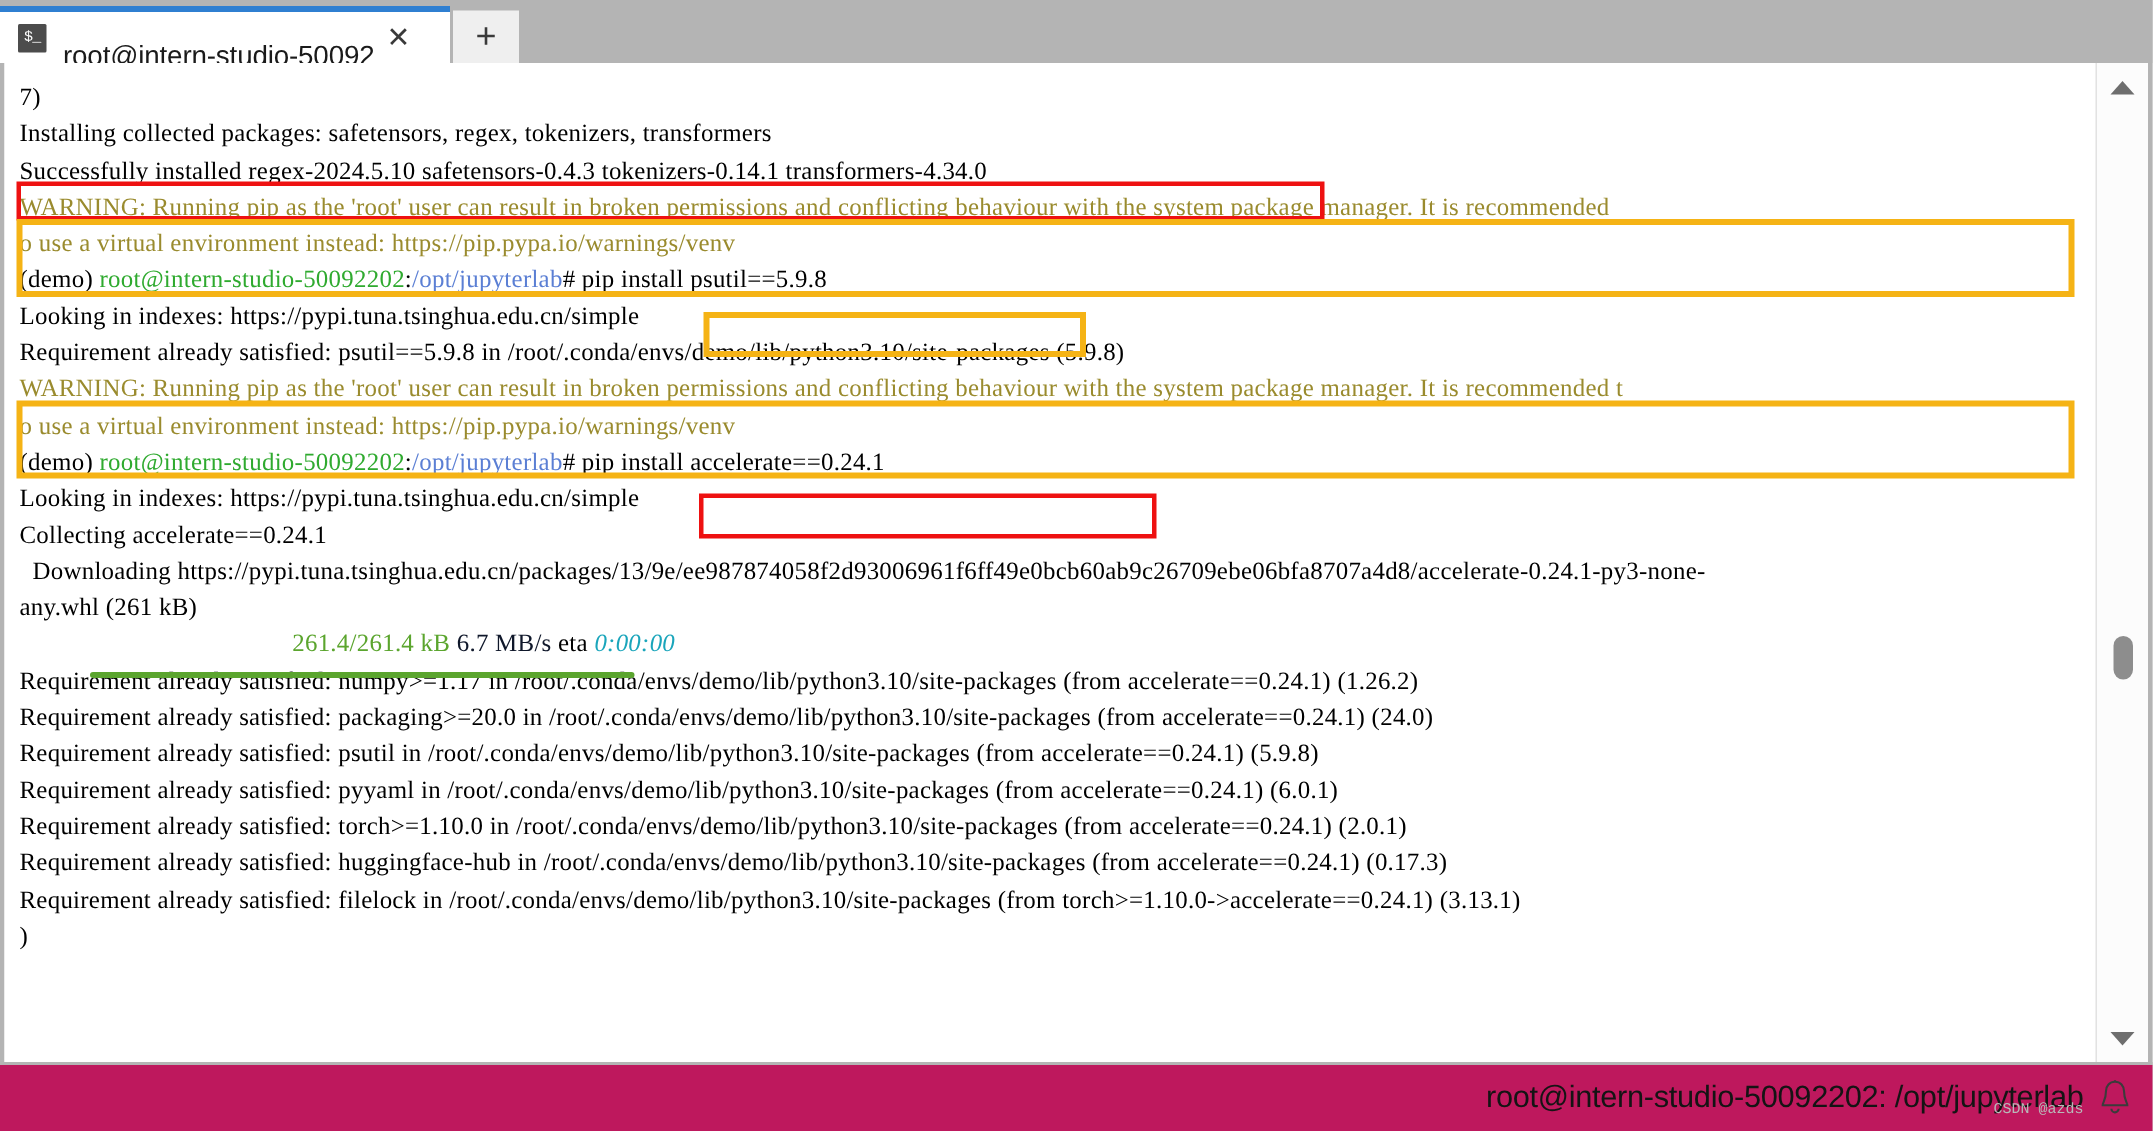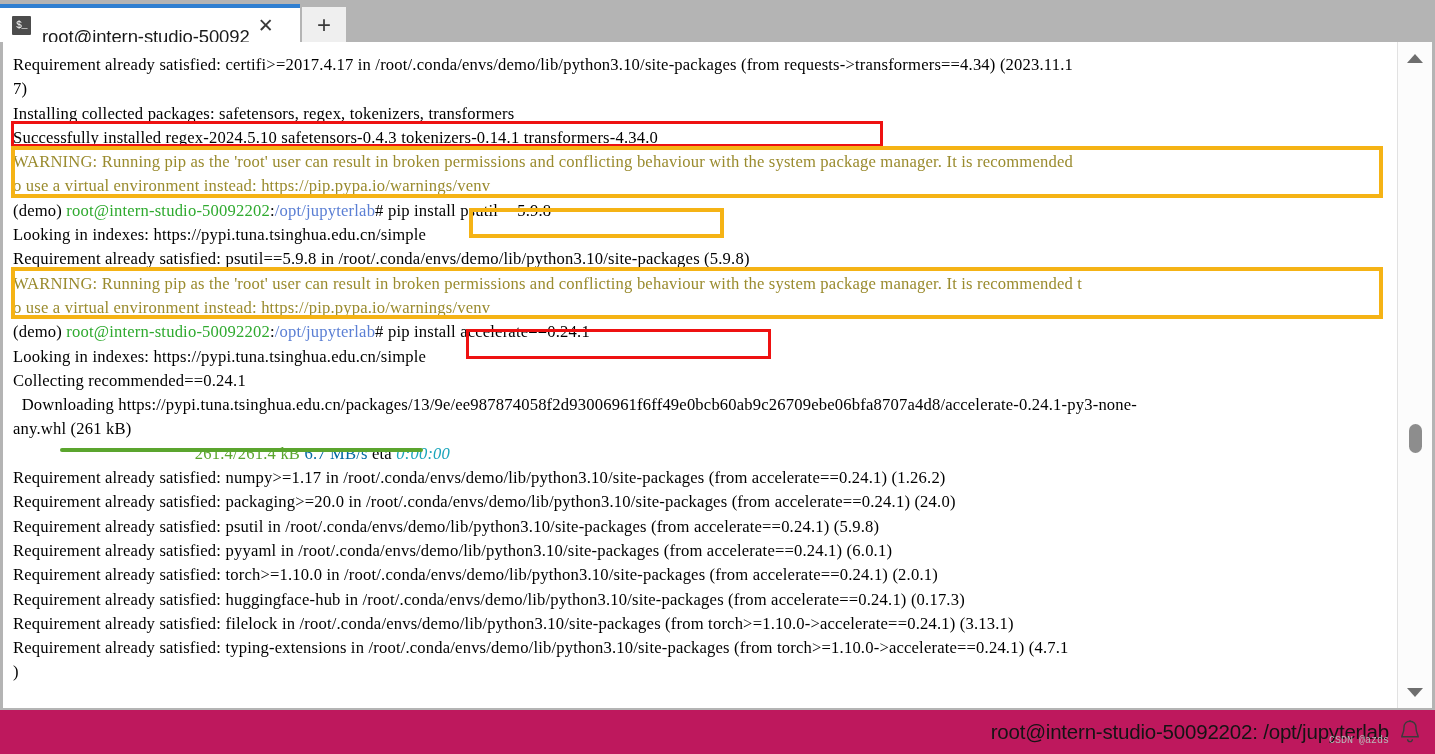--- a/index.html
+++ b/index.html
@@ -116,21 +116,21 @@
     line-height: 24.3px;
     color: #000000;
     white-space: pre;
     letter-spacing: 0.18px;
     height: 24.3px;
     position: relative;
   }
   .c-green { color: #2faa2f; }
   .c-blue  { color: #5b7fd4; text-align: right; }
   .c-warn  { color: #9a8b2e; }
-  .c-red   { color: #0369a1; }
+  .c-red   { color: #0f172a; }
   .c-cyan  { color: #1aa5bb; font-style: italic; }
   .c-prog  { color: #5ba52e; }
 
   
   .hl {
     position: absolute;
     box-sizing: border-box;
     pointer-events: none;
     z-index: 5;
   }
@@ -224,45 +224,43 @@
     <div class="tab">
       <span class="tab-icon">$_</span>
       <span class="tab-title">root@intern-studio-50092</span>
       <span class="tab-close">✕</span>
     </div>
     <div class="tab-new">+</div>
   </div>
 
   <div class="term-wrap">
     <div class="term" id="term-output">
-        <div class="line"><span>Requirement already satisfied: certifi&gt;=2017.4.17 in /root/.conda/envs/demo/lib/python3.10/site-packages (from requests-&gt;transformers==4.34) (2023.11.1</span></div>
         <div class="line"><span>7)</span></div>
         <div class="line"><span>Installing collected packages: safetensors, regex, tokenizers, transformers</span></div>
         <div class="line"><span>Successfully installed regex-2024.5.10 safetensors-0.4.3 tokenizers-0.14.1 transformers-4.34.0</span></div>
         <div class="line"><span class="c-warn">WARNING: Running pip as the 'root' user can result in broken permissions and conflicting behaviour with the system package manager. It is recommended</span></div>
         <div class="line"><span class="c-warn">o use a virtual environment instead: https://pip.pypa.io/warnings/venv</span></div>
         <div class="line"><span>(demo) </span><span class="c-green">root@intern-studio-50092202</span><span>:</span><span class="c-blue">/opt/jupyterlab</span><span># pip install psutil==5.9.8</span></div>
         <div class="line"><span>Looking in indexes: https://pypi.tuna.tsinghua.edu.cn/simple</span></div>
         <div class="line"><span>Requirement already satisfied: psutil==5.9.8 in /root/.conda/envs/demo/lib/python3.10/site-packages (5.9.8)</span></div>
         <div class="line"><span class="c-warn">WARNING: Running pip as the 'root' user can result in broken permissions and conflicting behaviour with the system package manager. It is recommended t</span></div>
         <div class="line"><span class="c-warn">o use a virtual environment instead: https://pip.pypa.io/warnings/venv</span></div>
         <div class="line"><span>(demo) </span><span class="c-green">root@intern-studio-50092202</span><span>:</span><span class="c-blue">/opt/jupyterlab</span><span># pip install accelerate==0.24.1</span></div>
         <div class="line"><span>Looking in indexes: https://pypi.tuna.tsinghua.edu.cn/simple</span></div>
-        <div class="line"><span>Collecting recommended==0.24.1</span></div>
+        <div class="line"><span>Collecting accelerate==0.24.1</span></div>
         <div class="line"><span>  Downloading https://pypi.tuna.tsinghua.edu.cn/packages/13/9e/ee987874058f2d93006961f6ff49e0bcb60ab9c26709ebe06bfa8707a4d8/accelerate-0.24.1-py3-none-</span></div>
         <div class="line"><span>any.whl (261 kB)</span></div>
         <div class="line"><span>                                          </span><span class="c-prog">261.4/261.4 kB</span><span> </span><span class="c-red">6.7 MB/s</span><span> eta </span><span class="c-cyan">0:00:00</span></div>
         <div class="line"><span>Requirement already satisfied: numpy&gt;=1.17 in /root/.conda/envs/demo/lib/python3.10/site-packages (from accelerate==0.24.1) (1.26.2)</span></div>
         <div class="line"><span>Requirement already satisfied: packaging&gt;=20.0 in /root/.conda/envs/demo/lib/python3.10/site-packages (from accelerate==0.24.1) (24.0)</span></div>
         <div class="line"><span>Requirement already satisfied: psutil in /root/.conda/envs/demo/lib/python3.10/site-packages (from accelerate==0.24.1) (5.9.8)</span></div>
         <div class="line"><span>Requirement already satisfied: pyyaml in /root/.conda/envs/demo/lib/python3.10/site-packages (from accelerate==0.24.1) (6.0.1)</span></div>
         <div class="line"><span>Requirement already satisfied: torch&gt;=1.10.0 in /root/.conda/envs/demo/lib/python3.10/site-packages (from accelerate==0.24.1) (2.0.1)</span></div>
         <div class="line"><span>Requirement already satisfied: huggingface-hub in /root/.conda/envs/demo/lib/python3.10/site-packages (from accelerate==0.24.1) (0.17.3)</span></div>
         <div class="line"><span>Requirement already satisfied: filelock in /root/.conda/envs/demo/lib/python3.10/site-packages (from torch&gt;=1.10.0-&gt;accelerate==0.24.1) (3.13.1)</span></div>
-        <div class="line"><span>Requirement already satisfied: typing-extensions in /root/.conda/envs/demo/lib/python3.10/site-packages (from torch&gt;=1.10.0-&gt;accelerate==0.24.1) (4.7.1</span></div>
         <div class="line"><span>)</span></div>
         <div class="progbar" style="left: 57px; top: 406px; width: 363px;"></div>
         <div class="hl hl-red" style="left: 8px; top: 79px; width: 872px; height: 26px;"></div>
         <div class="hl hl-orange" style="left: 8px; top: 104px; width: 1372px; height: 52px;"></div>
         <div class="hl hl-orange" style="left: 466px; top: 166px; width: 255px; height: 30px;"></div>
         <div class="hl hl-orange" style="left: 8px; top: 225px; width: 1372px; height: 52px;"></div>
         <div class="hl hl-red" style="left: 463px; top: 287px; width: 305px; height: 30px;"></div>
       </div>
 
     <div class="scroll">

